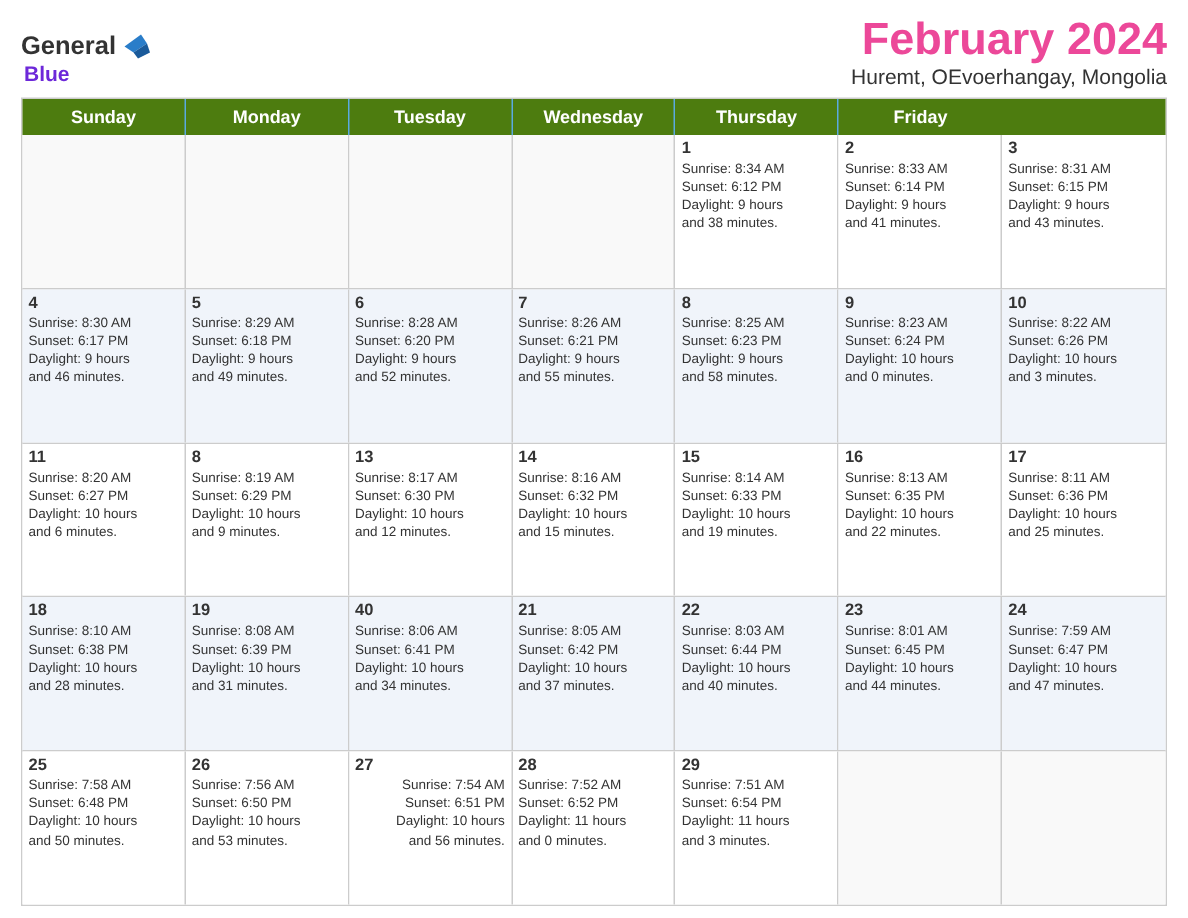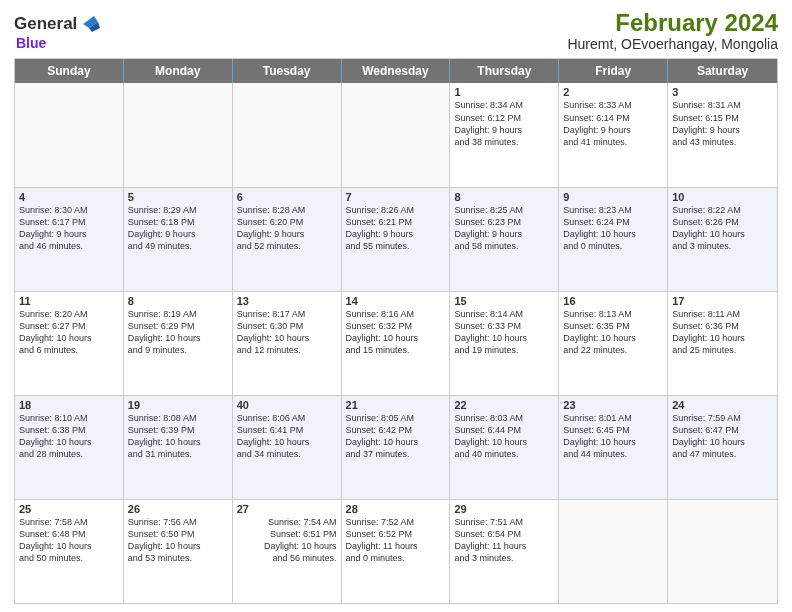--- a/index.html
+++ b/index.html
@@ -27,39 +27,39 @@
       display: flex;
       align-items: center;
       margin-top: 4px;
     }
     .logo-general { color: #333; }
     .logo-blue { color: #1a6faf; }
     .title-section {
       text-align: right;
     }
     .main-title {
-      font-size: 24px;
+      font-size: 30px;
       font-weight: bold;
-      color: #4d7c0f;
+      color: #ec4899;
       line-height: 1.1;
     }
     .sub-title {
       font-size: 14px;
       color: #333;
     }
     .calendar {
       flex: 1;
       display: flex;
       flex-direction: column;
       border: 1px solid #ccc;
     }
     .cal-header-row {
       display: grid;
       grid-template-columns: repeat(7, 1fr);
-      background: #737373;
+      background: #4d7c0f;
     }
     .cal-header-cell {
       color: #fff;
       font-size: 12px;
       font-weight: bold;
       text-align: center;
       padding: 5px 2px;
       border-right: 1px solid #5aaae0;
     }
     .cal-header-cell:last-child { border-right: none; }
@@ -126,21 +126,20 @@
   </div>
 
   <div class="calendar">
     <div class="cal-header-row">
     <div class="cal-header-cell">Sunday</div>
         <div class="cal-header-cell">Monday</div>
         <div class="cal-header-cell">Tuesday</div>
         <div class="cal-header-cell">Wednesday</div>
         <div class="cal-header-cell">Thursday</div>
         <div class="cal-header-cell">Friday</div>
-        <div class="cal-header-cell">Saturday</div>
       </div>
     <div class="cal-body">
     <div class="cal-week">
           <div class="cal-cell empty"></div>
           <div class="cal-cell empty"></div>
           <div class="cal-cell empty"></div>
           <div class="cal-cell empty"></div>
           <div class="cal-cell">
             <span class="day-num">1</span>
             <div class="day-info" style="white-space: pre-line;">Sunrise: 8:34 AM

